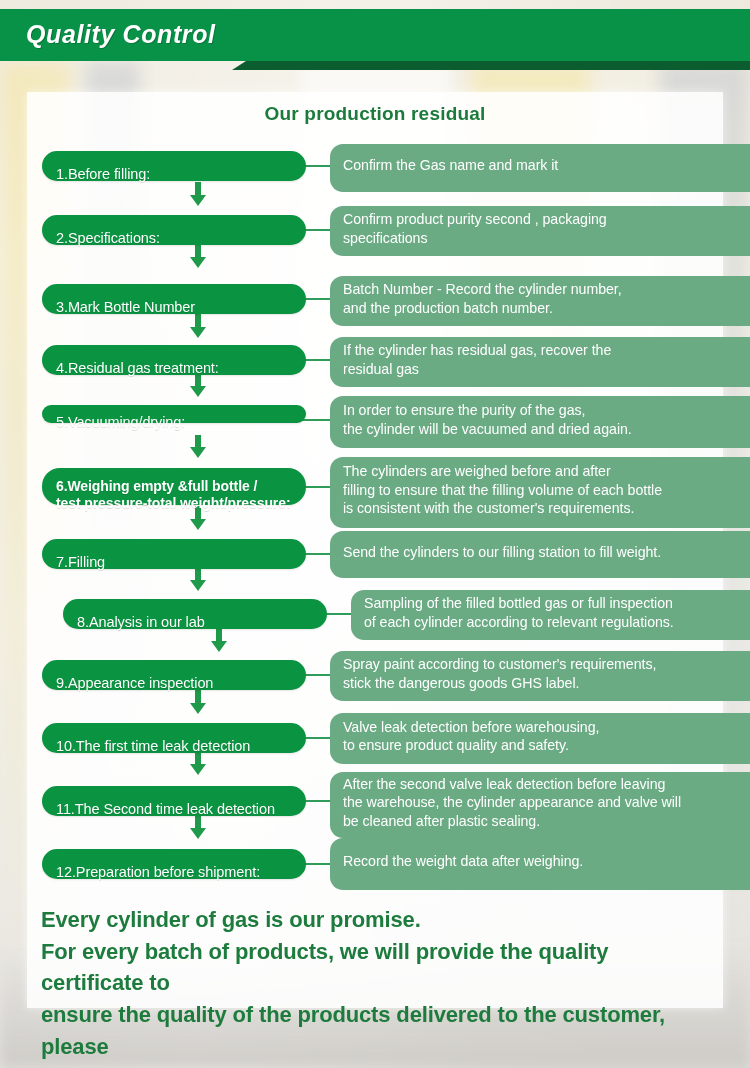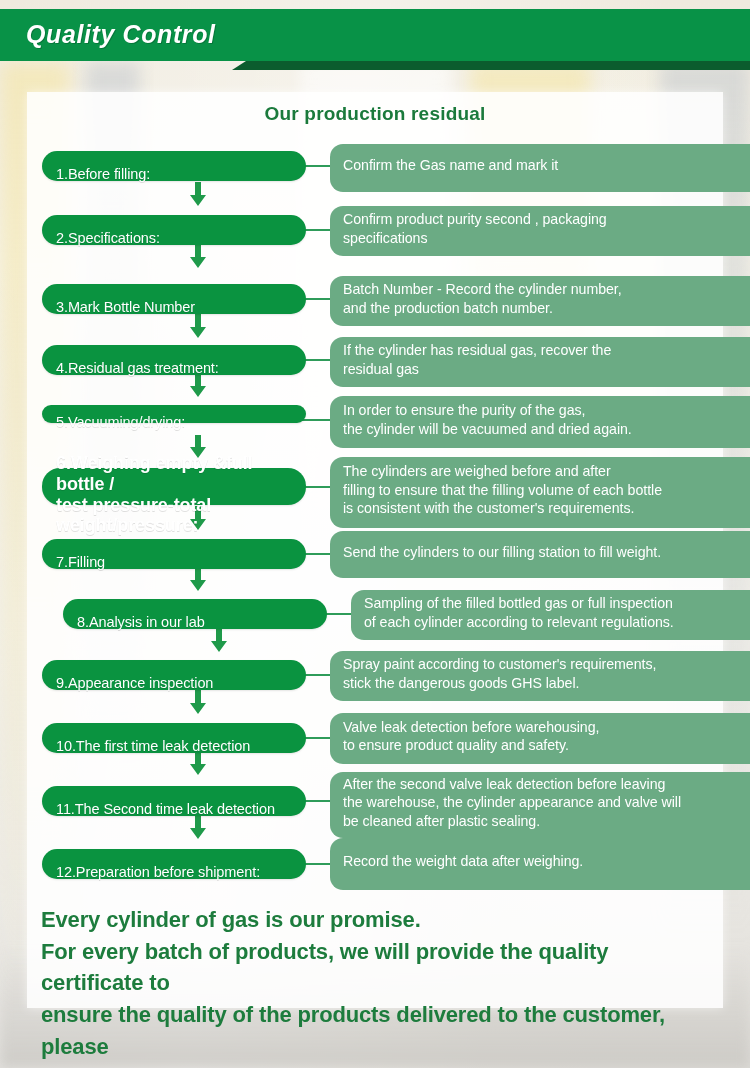--- a/index.html
+++ b/index.html
@@ -145,21 +145,21 @@
     z-index: 3;
   }
   .pill-label {
     font-size: 14.5px;
     line-height: 1.12;
     letter-spacing: -0.1px;
     white-space: pre-line;
     text-shadow: 0 1px 0 rgba(0,0,0,0.12);
   }
   .pill.small .pill-label {
-    font-size: 18px;
+    font-size: 14px;
     line-height: 1.16;
     font-weight: bold;
   }
 
   
   .connector {
     position: absolute;
     left: 269px;
     width: 36px;
     height: 2px;

